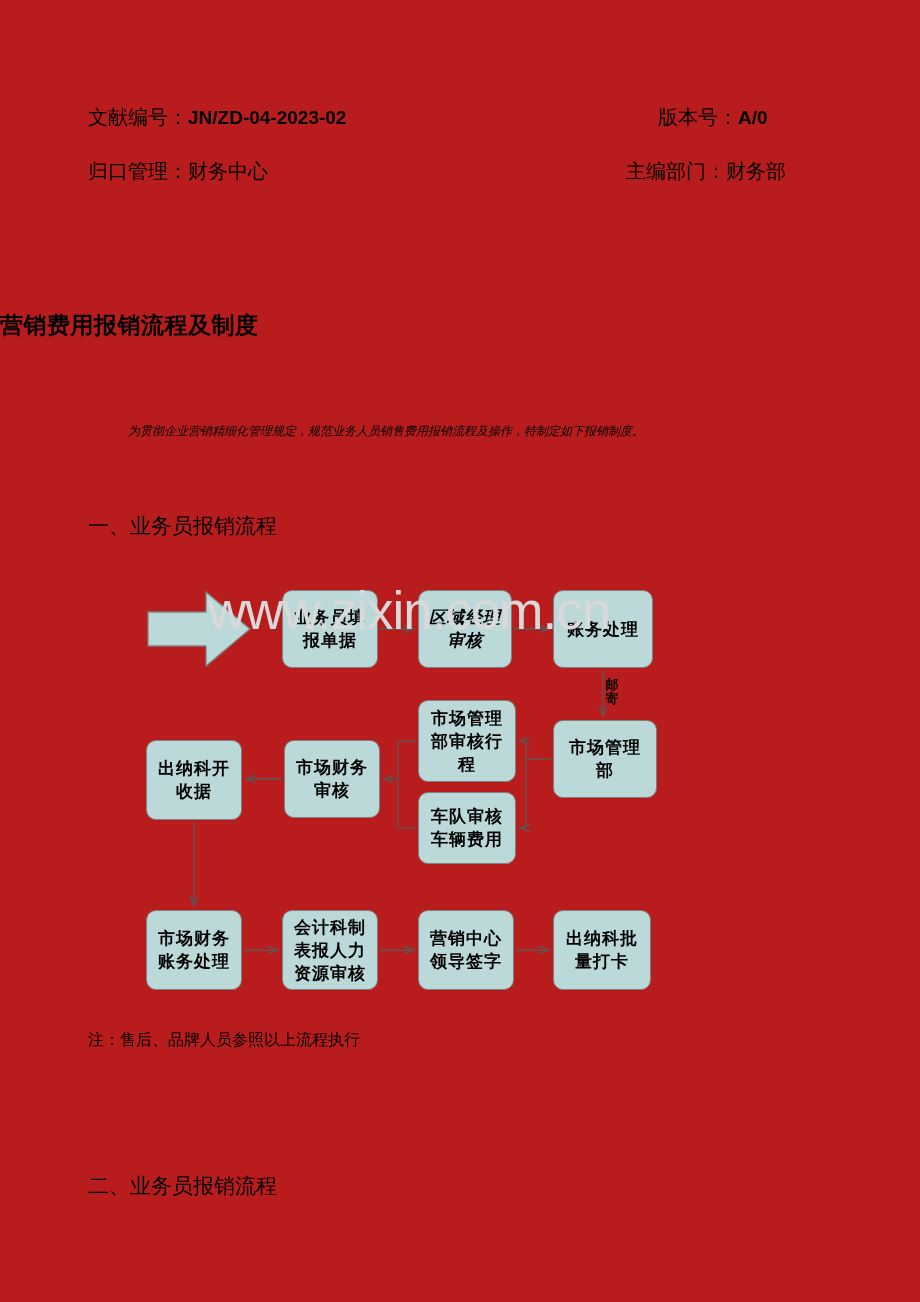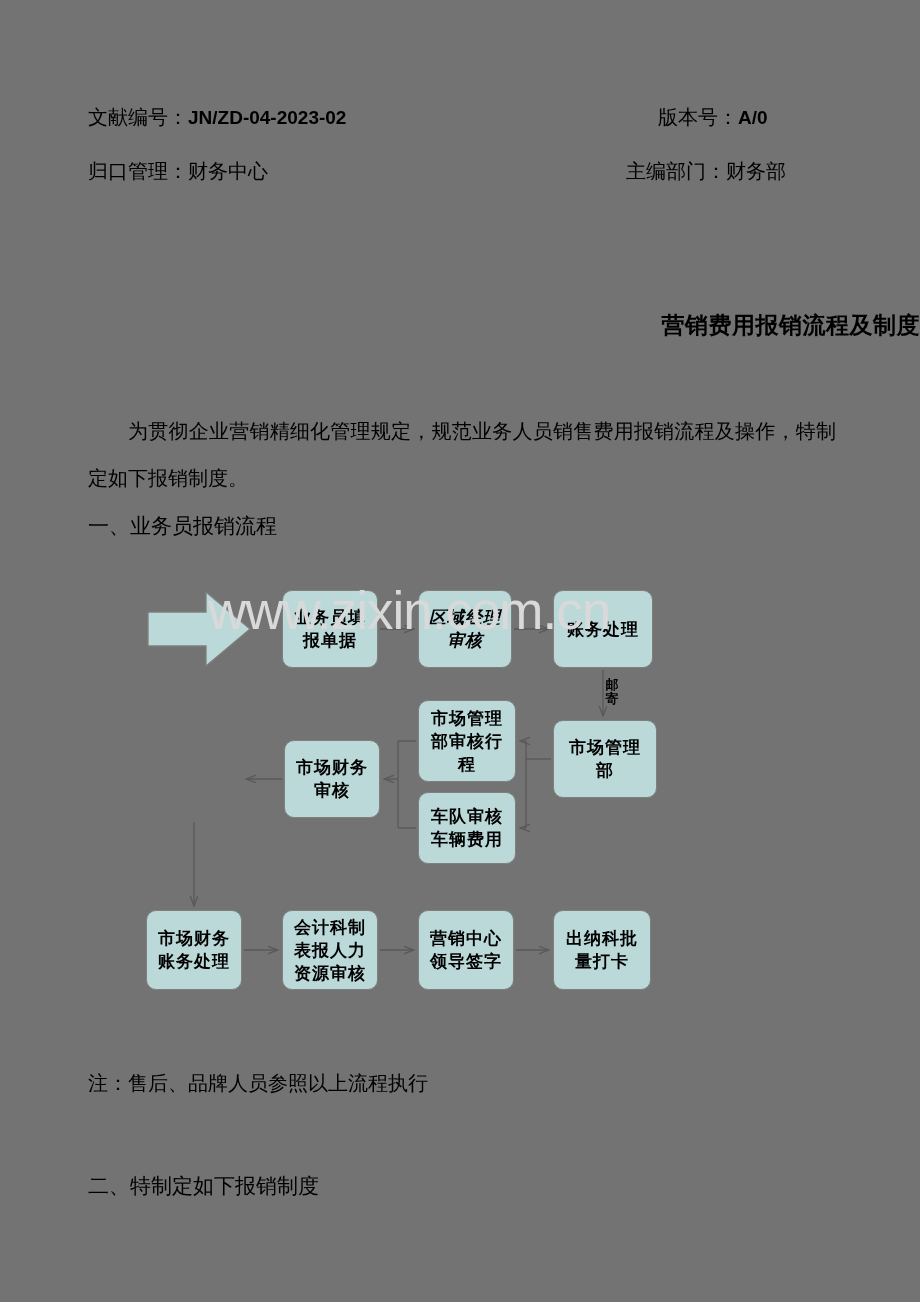--- a/index.html
+++ b/index.html
@@ -14,21 +14,21 @@
     position: relative;
     font-family: "Liberation Serif", "DejaVu Serif", serif;
     color: #000000;
     overflow: hidden;
   }
   .page {
     position: absolute;
     left: 0; top: 0;
     width: 920px;
     height: 1302px;
-    background: #737373;
+    background: #b91c1c;
   }
 
   
   .meta-row {
     position: absolute;
     left: 88px;
     width: 744px;
     height: 26px;
     font-size: 20px;
     line-height: 26px;
@@ -46,57 +46,58 @@
     font-family: "Liberation Sans", "DejaVu Sans", sans-serif;
     font-weight: bold;
     font-size: 19px;
   }
 
   
   .doc-title {
     position: absolute;
     left: 0; top: 310px;
     width: 920px;
-    text-align: right;
+    text-align: left;
     font-family: "Liberation Sans", "DejaVu Sans", sans-serif;
     font-weight: bold;
     font-size: 23px;
     letter-spacing: 0.5px;
   }
 
   
   .body-para {
     position: absolute;
     left: 88px;
     top: 408px;
     width: 748px;
-    font-size: 20px;
+    font-size: 12px;
     line-height: 47px;
     text-align: justify;
     text-indent: 40px;
+    font-style: italic;
   }
 
   
   .section-heading {
     position: absolute;
     left: 88px;
     font-family: "Liberation Sans", "DejaVu Sans", sans-serif;
     font-weight: normal;
     font-size: 21px;
     white-space: nowrap;
   }
   #section-1 { top: 512px; }
   #section-2 { top: 1172px; }
 
   
   .note-line {
     position: absolute;
     left: 88px;
-    top: 1070px;
-    font-size: 20px;
+    top: 1030px;
+    font-size: 16px;
     white-space: nowrap;
   }
 
   
   .flow-canvas {
     position: absolute;
     left: 0;
     top: 560px;
     width: 728px;
     height: 470px;
@@ -280,20 +281,26 @@
           <span>车队审核</span>
           <span>车辆费用</span>
         </div>
     </div>
     <div class="node" id="node-fin-review">
       <div>
           <span>市场财务</span>
           <span>审核</span>
         </div>
     </div>
+    <div class="node" id="node-cashier-recpt">
+      <div>
+          <span>出纳科开</span>
+          <span>收据</span>
+        </div>
+    </div>
 
     <div class="node" id="node-b1">
       <div>
           <span>市场财务</span>
           <span>账务处理</span>
         </div>
     </div>
     <div class="node" id="node-b2">
       <div>
           <span>会计科制</span>
@@ -311,15 +318,15 @@
       <div>
           <span>出纳科批</span>
           <span>量打卡</span>
         </div>
     </div>
 
   </div>
 
   <div class="note-line">注：售后、品牌人员参照以上流程执行</div>
 
-  <div class="section-heading" id="section-2">二、特制定如下报销制度</div>
+  <div class="section-heading" id="section-2">二、业务员报销流程</div>
 
 </div>
 
 </body></html>

